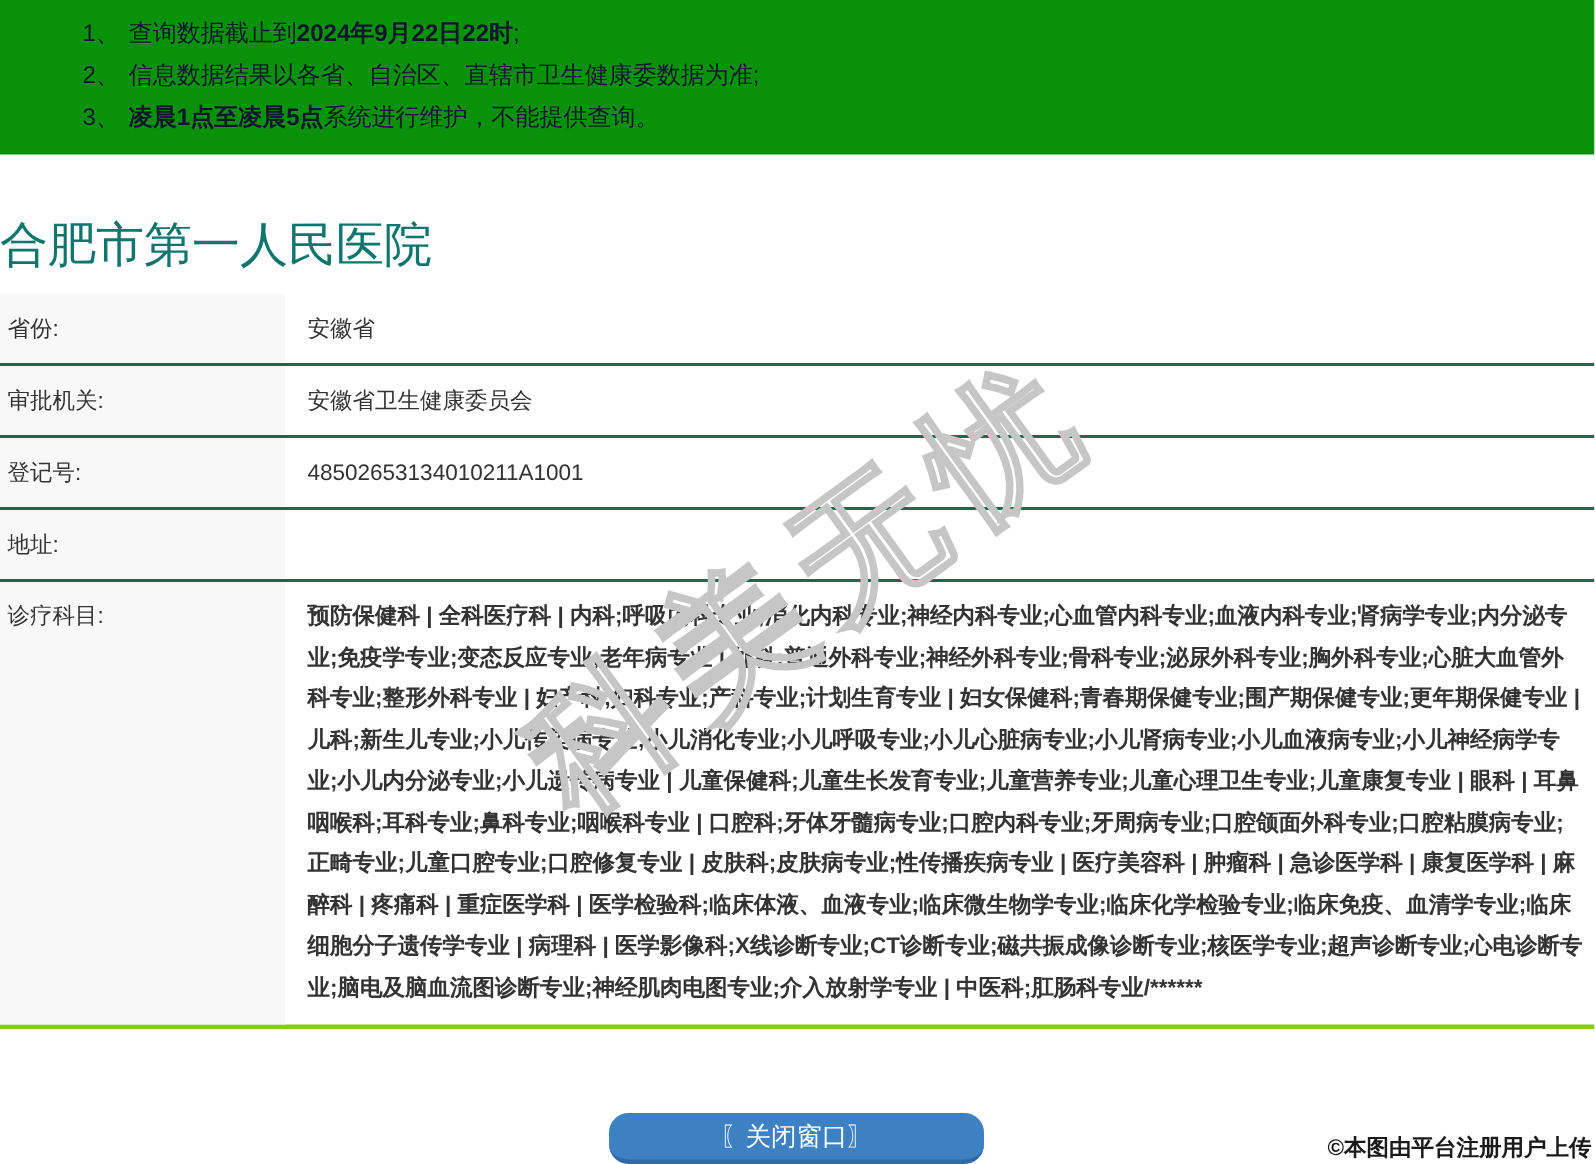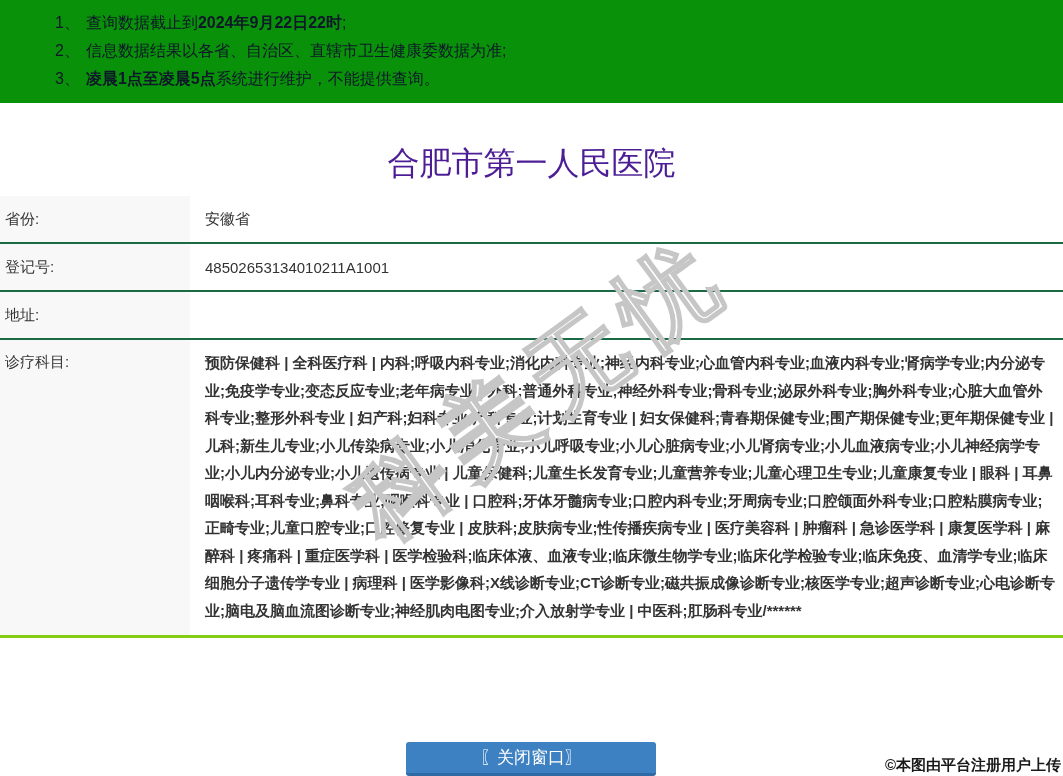--- a/index.html
+++ b/index.html
@@ -26,23 +26,23 @@
   }
   .banner ol { list-style: none; }
   .banner li {
     font-size: 16px; line-height: 28px; white-space: nowrap;
   }
   .banner .num { margin-right: 6px; }
   .banner b { font-weight: 700; }
   
   .page-title {
     margin-top: 41px;
-    text-align: center;
+    text-align: left;
     font-size: 32px; line-height: 38px;
-    font-weight: 400; color: #4c1d95;
+    font-weight: 400; color: #0f766e;
   }
   
   .info-table { margin-top: 14px; width: 1063px; }
   .row { display: flex; border-bottom: 2px solid var(--line-green); }
   .row:last-child { border-bottom: 3px solid #84cc16; }
   .cell-label {
     width: 190px; flex: 0 0 190px;
     background: var(--label-bg);
     font-size: 15px; padding-left: 5px;
     display: flex; align-items: center;
@@ -60,21 +60,21 @@
     line-height: 27.5px;
     font-weight: bold;
   }
   
   .close-btn {
     display: block;
     position: absolute; left: 406px; top: 742px;
     width: 250px; height: 34px;
     background: var(--btn-blue);
     border: none; border-bottom: 3px solid var(--btn-blue-dark);
-    border-radius: 3px;
+    border-radius: 13px;
     color: #fff; font-size: 17px;
     font-family: "Liberation Sans", "DejaVu Sans", sans-serif;
     cursor: pointer;
   }
   
   .watermark {
     position: absolute; left: 320px; top: 320px;
     width: 460px;
     font-size: 95px; font-weight: 700; letter-spacing: 14px;
     color: transparent;
@@ -114,20 +114,24 @@
 </div>
 
 <h1 class="page-title">合肥市第一人民医院</h1>
 
 <div class="info-table" id="info-table">
   <div class="row small">
     <div class="cell-label">省份:</div>
     <div class="cell-value">安徽省</div>
   </div>
 
+  <div class="row small">
+    <div class="cell-label">审批机关:</div>
+    <div class="cell-value">安徽省卫生健康委员会</div>
+  </div>
 
   <div class="row small">
     <div class="cell-label">登记号:</div>
     <div class="cell-value">48502653134010211A1001</div>
   </div>
 
   <div class="row small">
     <div class="cell-label">地址:</div>
   </div>
 

